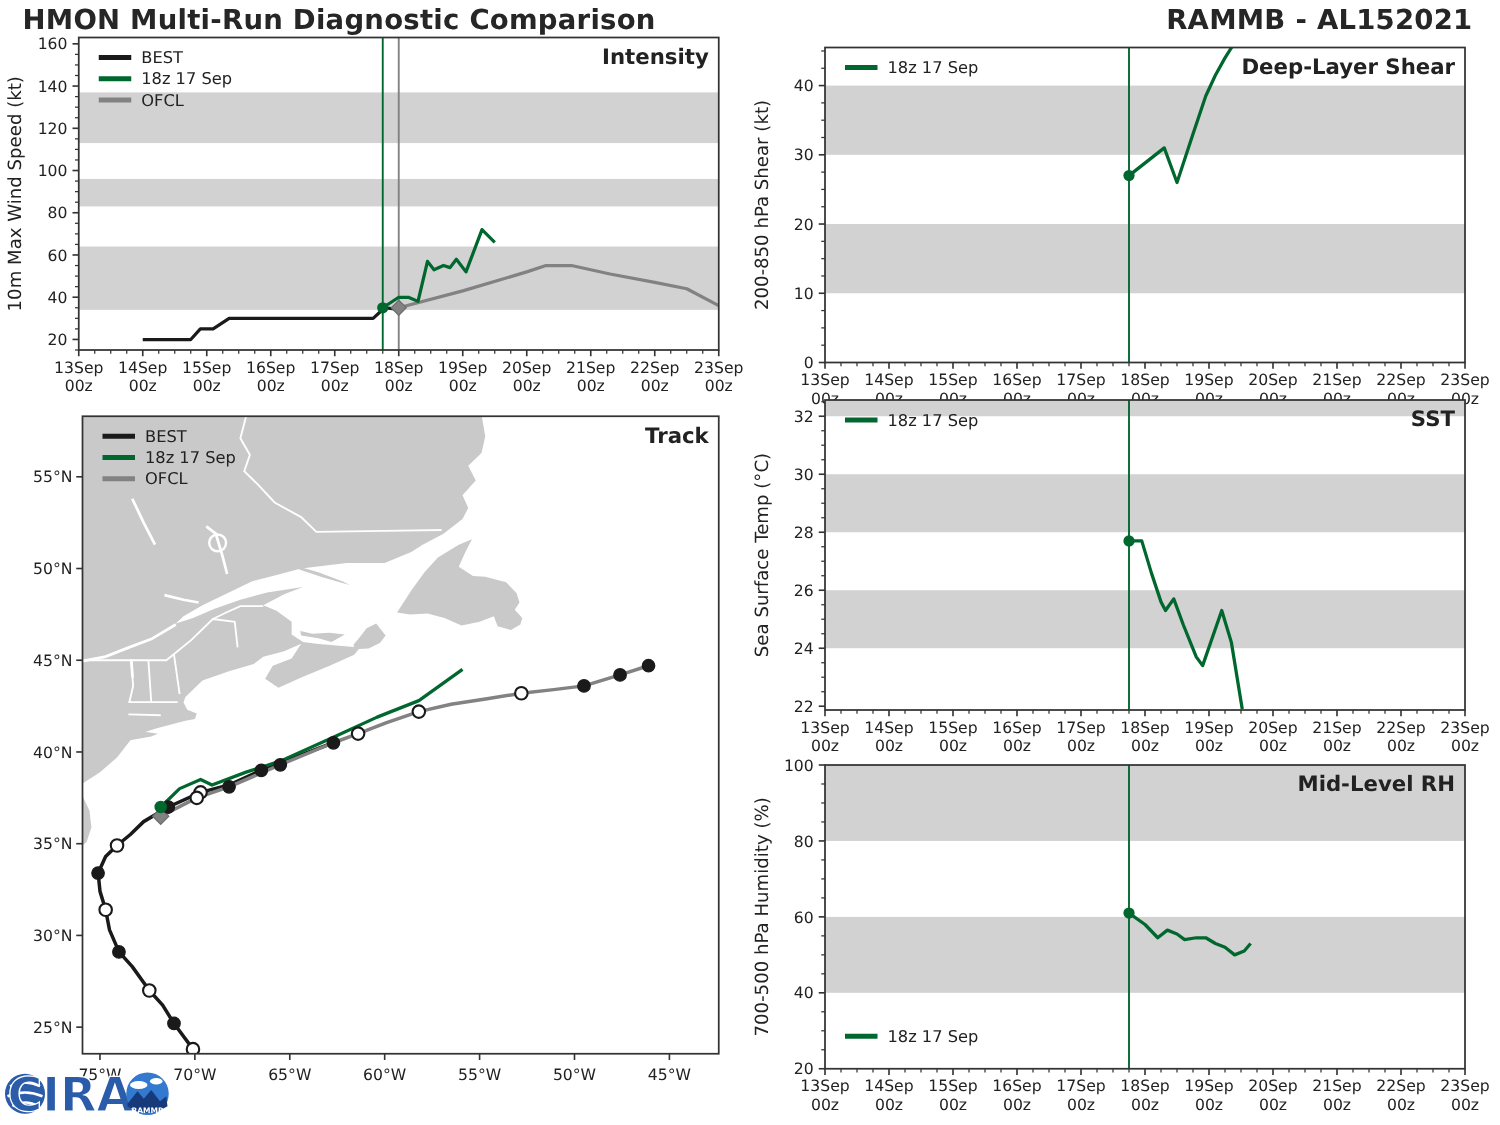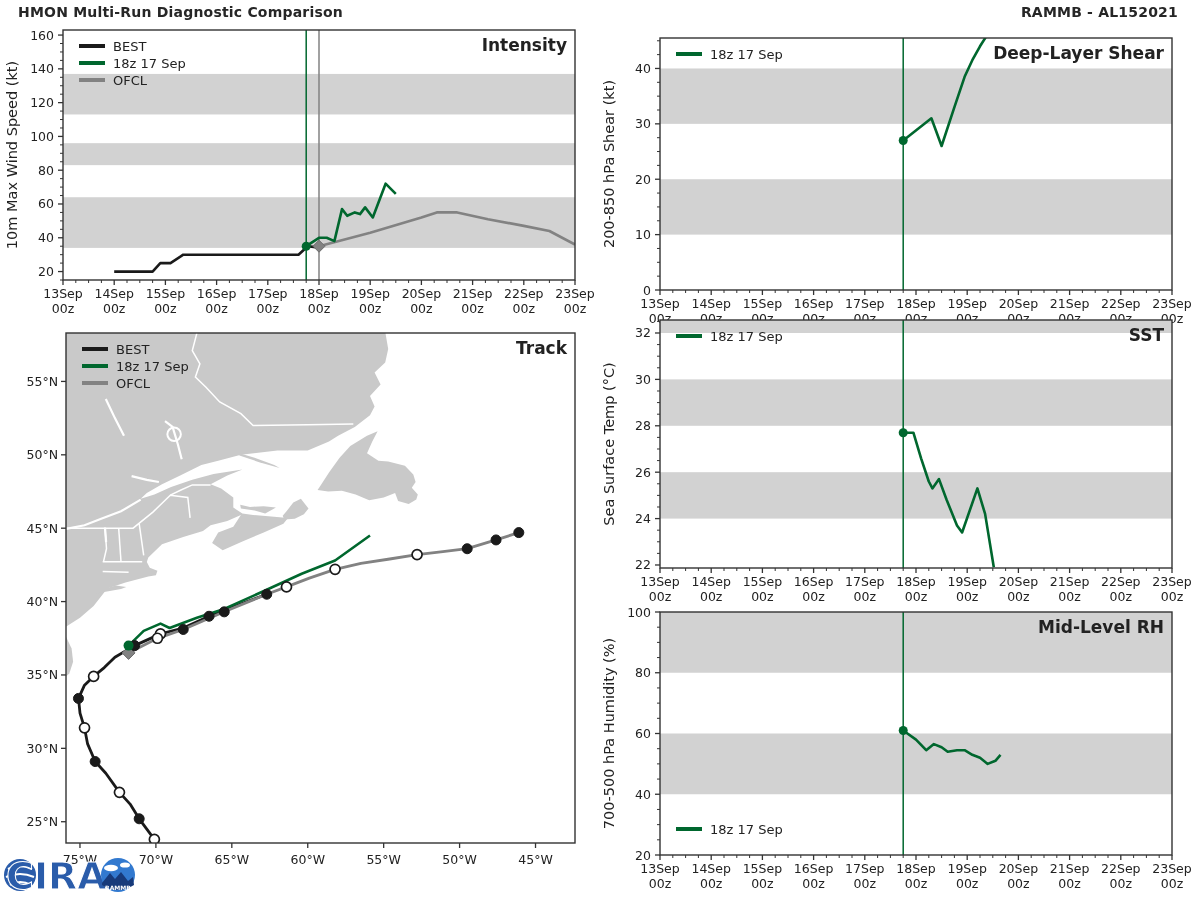--- a/index.html
+++ b/index.html
@@ -1,18 +1,18 @@
 <!DOCTYPE html>
 <html><head>
 <meta charset="utf-8">
 <style>
   html,body{margin:0;padding:0;background:#fff;}
   .page{position:relative;width:1200px;height:900px;background:#fff;overflow:hidden;
         font-family:"DejaVu Sans","Liberation Sans",sans-serif;}
-  .hdr{position:absolute;top:4px;font-size:14px;font-weight:bold;color:#262626;letter-spacing:0.2px;}
+  .hdr{position:absolute;top:4px;font-size:22px;font-weight:bold;color:#262626;letter-spacing:0.2px;}
   .hdr-left{left:18px;}
   .hdr-right{right:22px;}
   #chart-canvas{position:absolute;left:0;top:0;}
   #chart-canvas text{font-family:"DejaVu Sans","Liberation Sans",sans-serif;fill:#222;}
   .tick-label{font-size:12.5px;}
   .ytitle{font-size:14.5px;}
   .ptitle{font-size:17px;font-weight:bold;fill:#333;}
   .legend-t{font-size:13px;}
   .logo{position:absolute;left:2px;top:845px;width:150px;height:55px;}
 </style>

